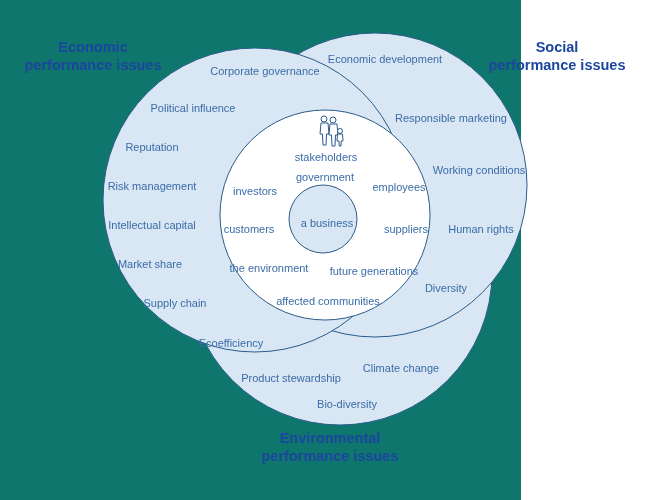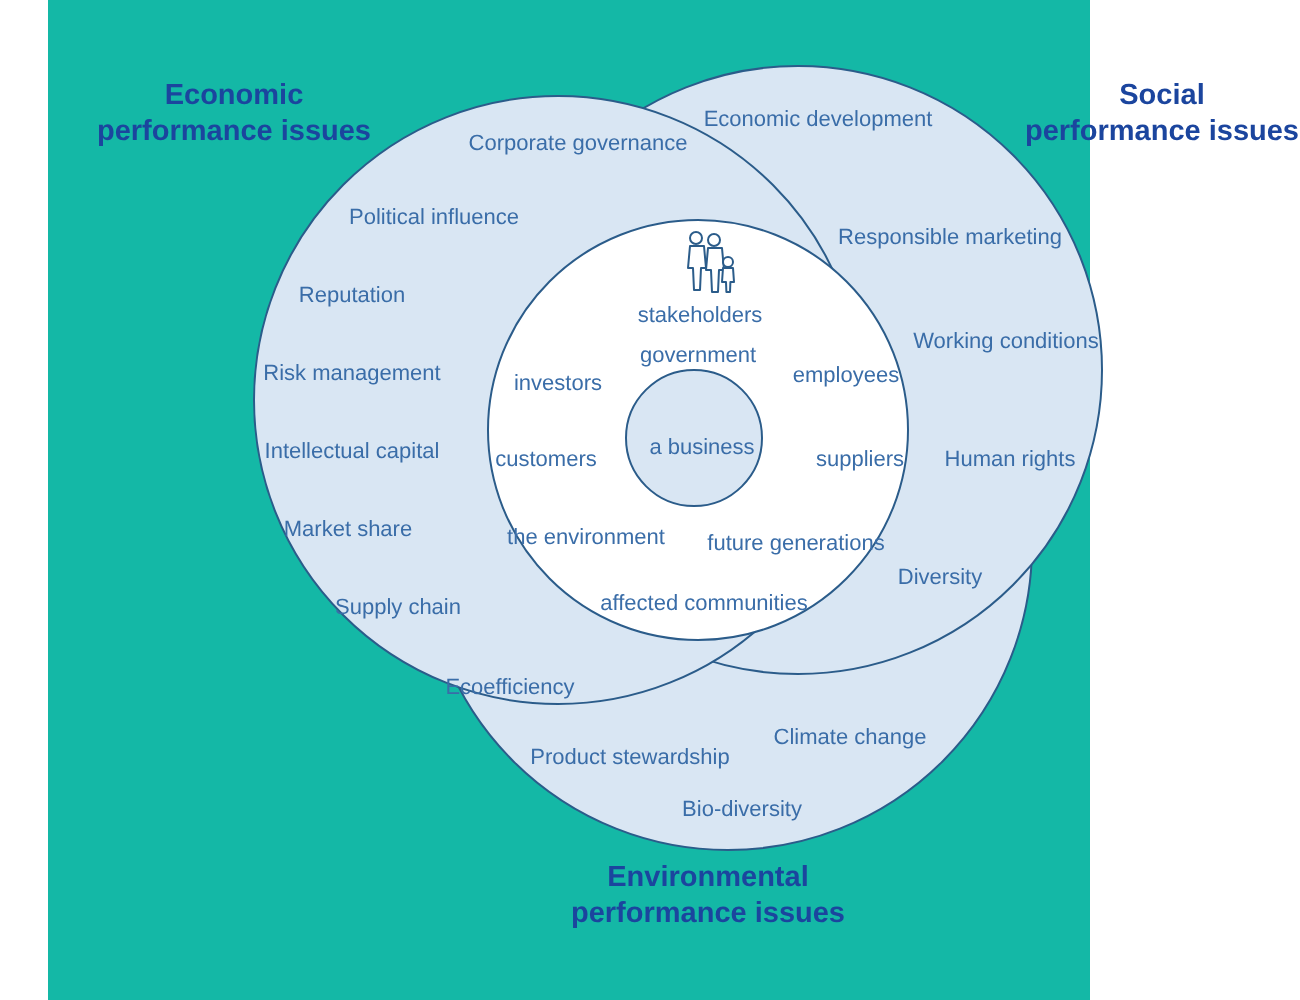--- a/index.html
+++ b/index.html
@@ -8,22 +8,21 @@
       background: #ffffff;
       width: 650px;
       height: 500px;
       overflow: hidden;
       font-family: "Liberation Sans", sans-serif;
     }
     #stage {
       position: relative;
       width: 521px;
       height: 500px;
-      background: #14b8a6;
-      margin-left: 24px;
+      background: #0f766e;
     }
     svg { display: block; }
     .venn-circle {
       fill: #d9e6f3;
       stroke: #2b5c8a;
       stroke-width: 1;
     }
     .ring-circle {
       fill: #ffffff;
       stroke: #2b5c8a;

